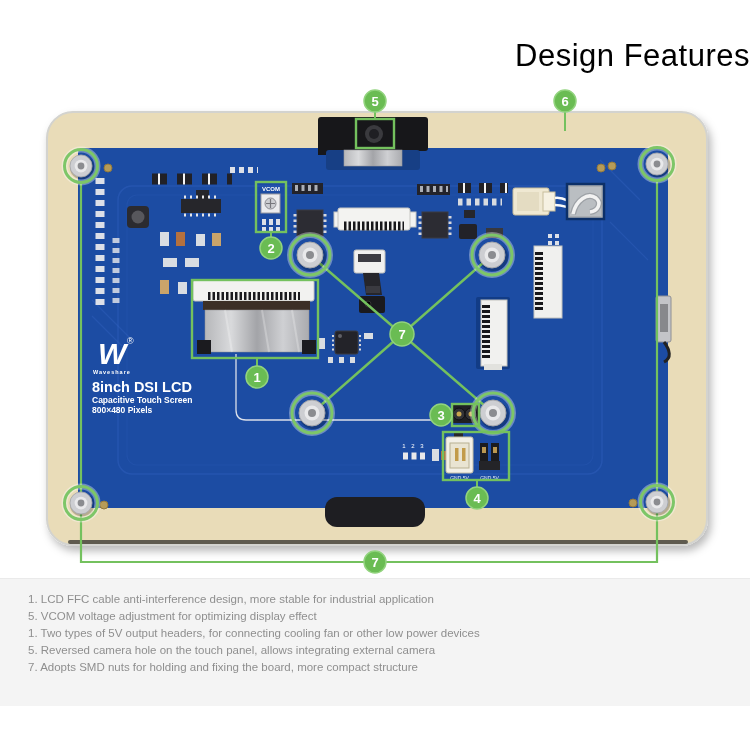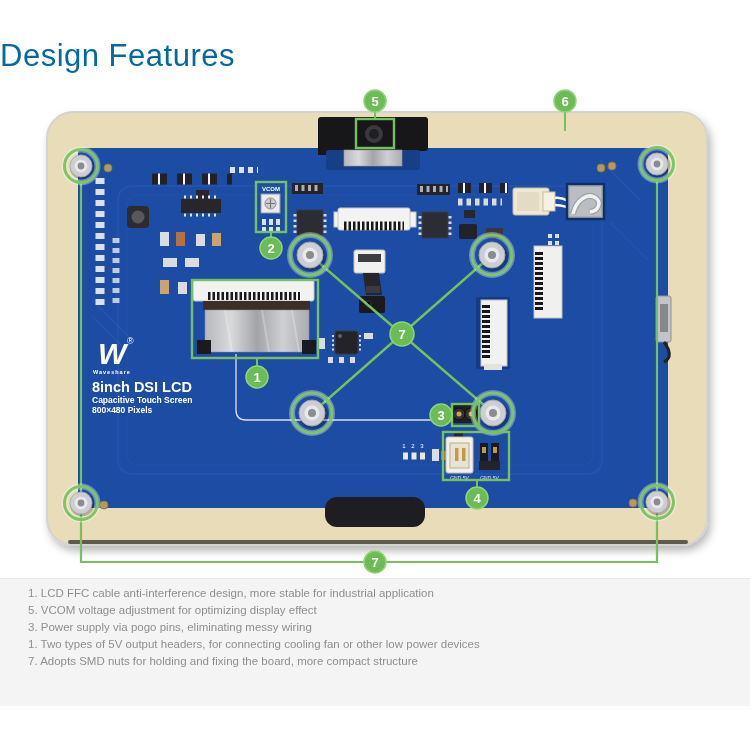--- a/index.html
+++ b/index.html
@@ -1,22 +1,22 @@
 <!DOCTYPE html>
 <html><head>
 <meta charset="utf-8">
 <style>
   html,body{margin:0;padding:0;background:#ffffff;}
   body{width:750px;height:750px;position:relative;font-family:"Liberation Sans",sans-serif;overflow:hidden;}
-  .page-title{position:absolute;top:38px;left:0;width:750px;text-align:left;
-    font-size:31px;color:#0369a1;letter-spacing:.5px;}
+  .page-title{position:absolute;top:38px;left:0;width:750px;text-align:right;
+    font-size:31px;color:#000000;letter-spacing:.5px;}
   .figure-svg{position:absolute;top:0;left:0;}
   .features{position:absolute;top:578px;left:0;width:750px;height:128px;
     background:#f4f4f4;border-top:1px solid #eaeaea;box-sizing:border-box;
-    padding:6px 10px 0 28px;}
+    padding:12px 10px 0 28px;}
   .feature-item{font-size:11.5px;color:#8f8f8f;line-height:17px;white-space:nowrap;}
 </style>
 </head>
 <body>
 
 <div class="page-title">Design Features</div>
 
 <svg class="figure-svg" width="750" height="578" viewBox="0 0 750 578">
   <defs>
     <linearGradient id="gradRibbon" x1="0" y1="0" x2="1" y2="0">
@@ -315,16 +315,16 @@
     <g>
       <circle cx="375" cy="562" r="11" fill="#6abc53" stroke="#92d37e" stroke-width="1.5"></circle>
       <text x="375" y="566.5" fill="#ffffff">7</text>
     </g>
   </g>
 </svg>
 
 <div class="features">
   <div class="feature-item">1. LCD FFC cable anti-interference design, more stable for industrial application</div>
   <div class="feature-item">5. VCOM voltage adjustment for optimizing display effect</div>
-  <div class="feature-item">3. Power supply via pogo pins, eliminating messy wiring</div>
   <div class="feature-item">1. Two types of 5V output headers, for connecting cooling fan or other low power devices</div>
+  <div class="feature-item">5. Reversed camera hole on the touch panel, allows integrating external camera</div>
   <div class="feature-item">7. Adopts SMD nuts for holding and fixing the board, more compact structure</div>
 </div>
 
 </body></html>

